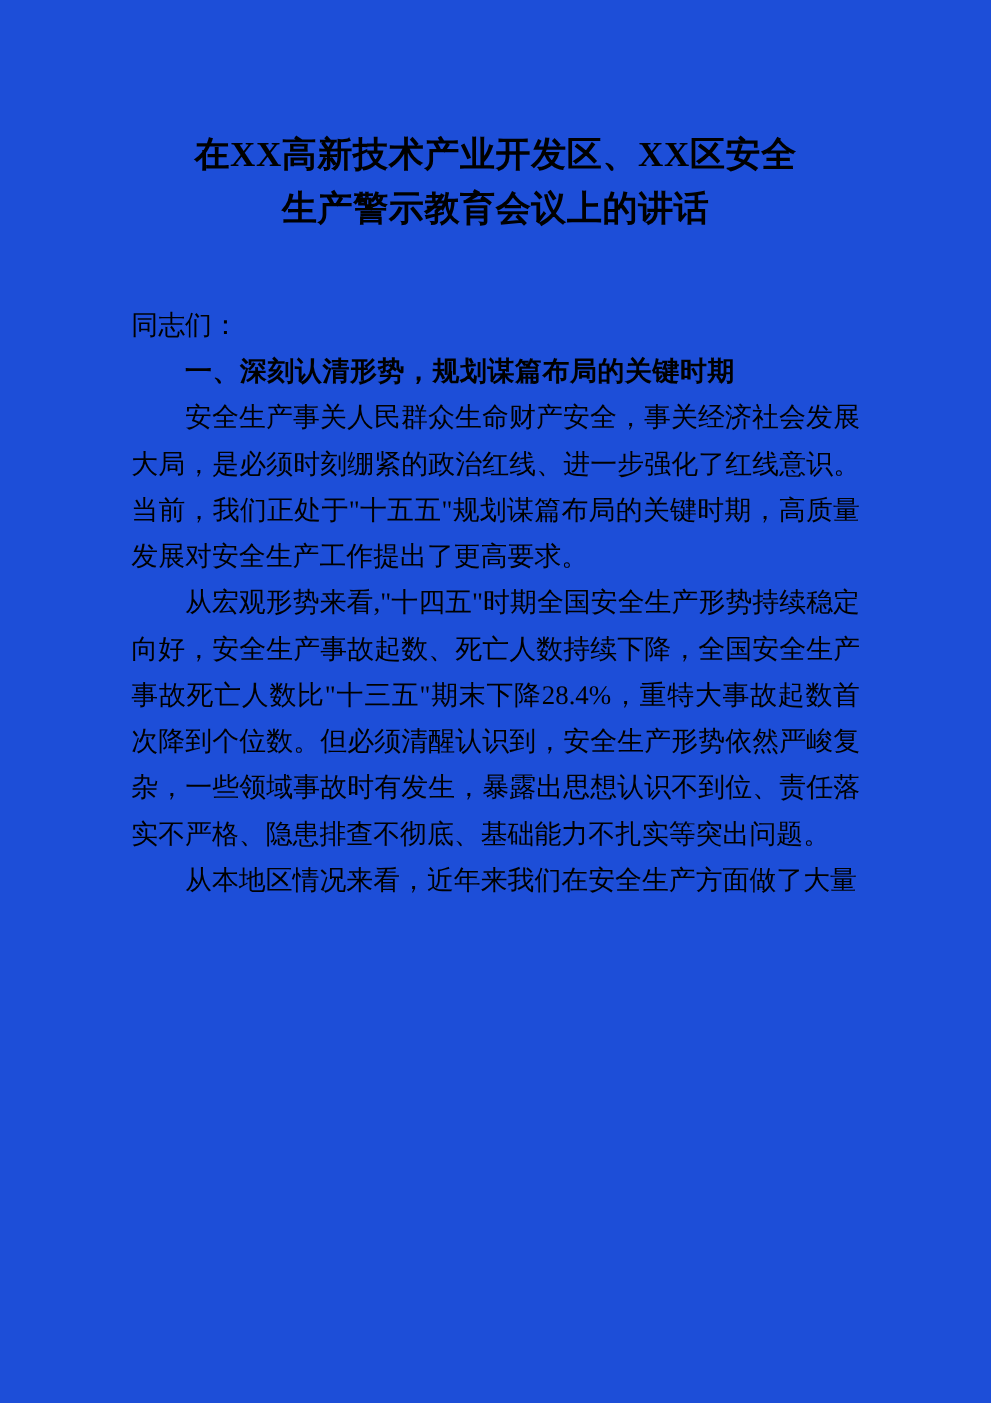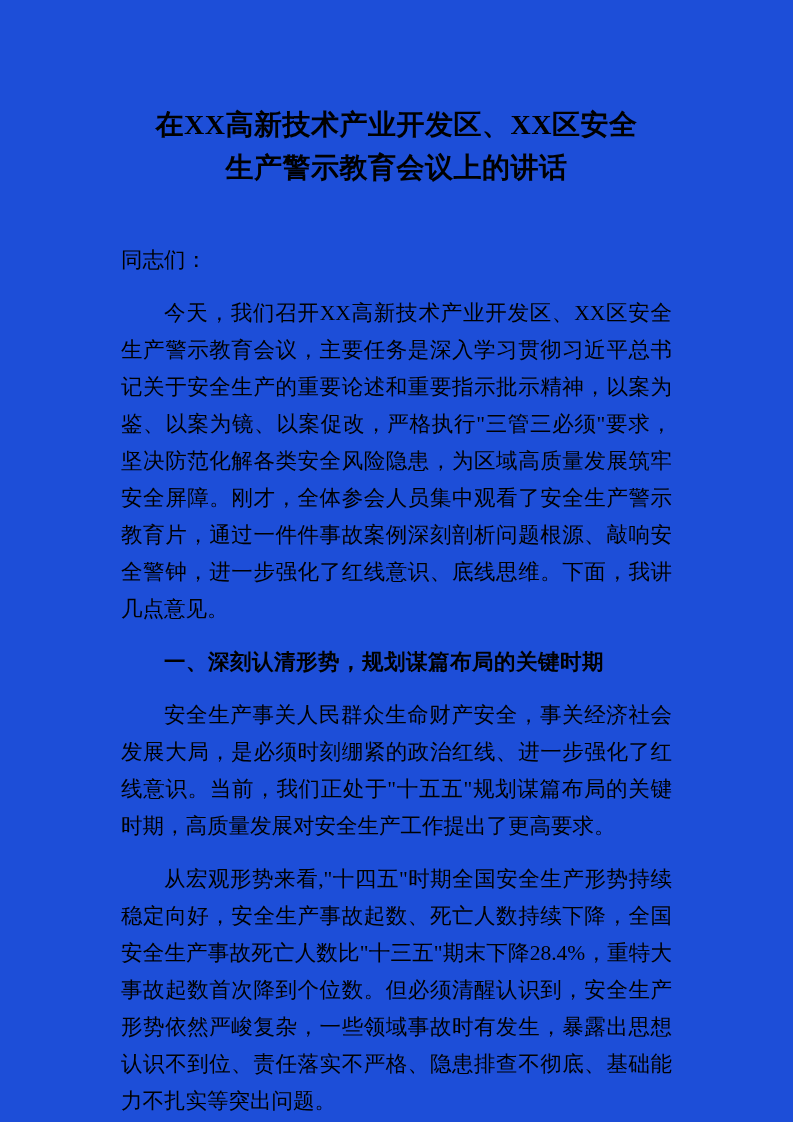--- a/index.html
+++ b/index.html
@@ -24,21 +24,21 @@
     font-weight: bold;
     font-size: 28px;
     line-height: 43px;
     text-align: center;
     letter-spacing: 0.5px;
   }
   .body-text {
     margin-top: 53px;
   }
   .body-text p {
-    margin: 16px;
+    margin: 0;
     font-family: "Liberation Serif", "DejaVu Serif", serif;
     font-size: 21.5px;
     line-height: 37px;
     text-align: justify;
     text-justify: inter-ideograph;
     word-break: break-all;
   }
   .body-text p.salutation {
     text-indent: 0;
   }
@@ -55,18 +55,18 @@
 </head>
 <body>
 
 <div class="page">
   <h1 class="title">
     <span>在XX高新技术产业开发区、XX区安全</span><br>
     <span>生产警示教育会议上的讲话</span>
   </h1>
   <div class="body-text" id="paragraph-container">
       <p class="salutation">同志们：</p>
-      <p class="body">今天，我们召开XX高新技术产业开发区、XX区安全生产警示教育会议，主要任务是深入学习贯彻习近平总书记关于安全生产的重要论述和重要指示批示精神，以案为鉴、以案为镜、以案促改，严格执行"三管三必须"要求，坚决防范化解各类安全风险隐患，为区域高质量发展筑牢安全屏障。刚才，全体参会人员集中观看了安全生产警示教育片，通过一件件事故案例深刻剖析问题根源、敲响安全警钟，进一步强化了红线意识、底线思维。下面，我讲几点意见。</p>
       <p class="heading">一、深刻认清形势，规划谋篇布局的关键时期</p>
       <p class="body">安全生产事关人民群众生命财产安全，事关经济社会发展大局，是必须时刻绷紧的政治红线、进一步强化了红线意识。当前，我们正处于"十五五"规划谋篇布局的关键时期，高质量发展对安全生产工作提出了更高要求。</p>
       <p class="body">从宏观形势来看,"十四五"时期全国安全生产形势持续稳定向好，安全生产事故起数、死亡人数持续下降，全国安全生产事故死亡人数比"十三五"期末下降28.4%，重特大事故起数首次降到个位数。但必须清醒认识到，安全生产形势依然严峻复杂，一些领域事故时有发生，暴露出思想认识不到位、责任落实不严格、隐患排查不彻底、基础能力不扎实等突出问题。</p>
+      <p class="body">从本地区情况来看，近年来我们在安全生产方面做了大量</p>
     </div>
 </div>
 
 </body></html>

